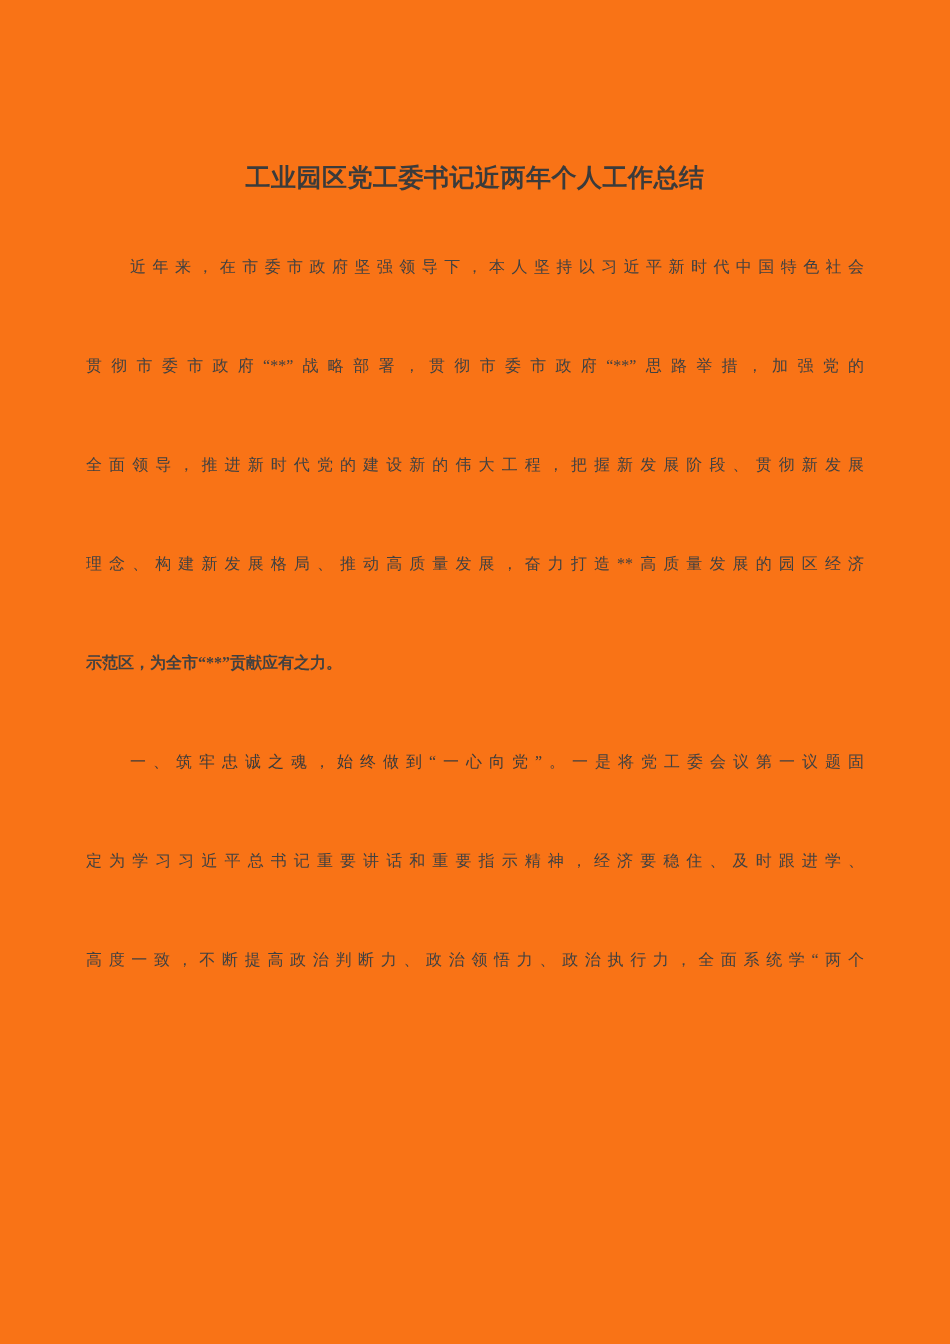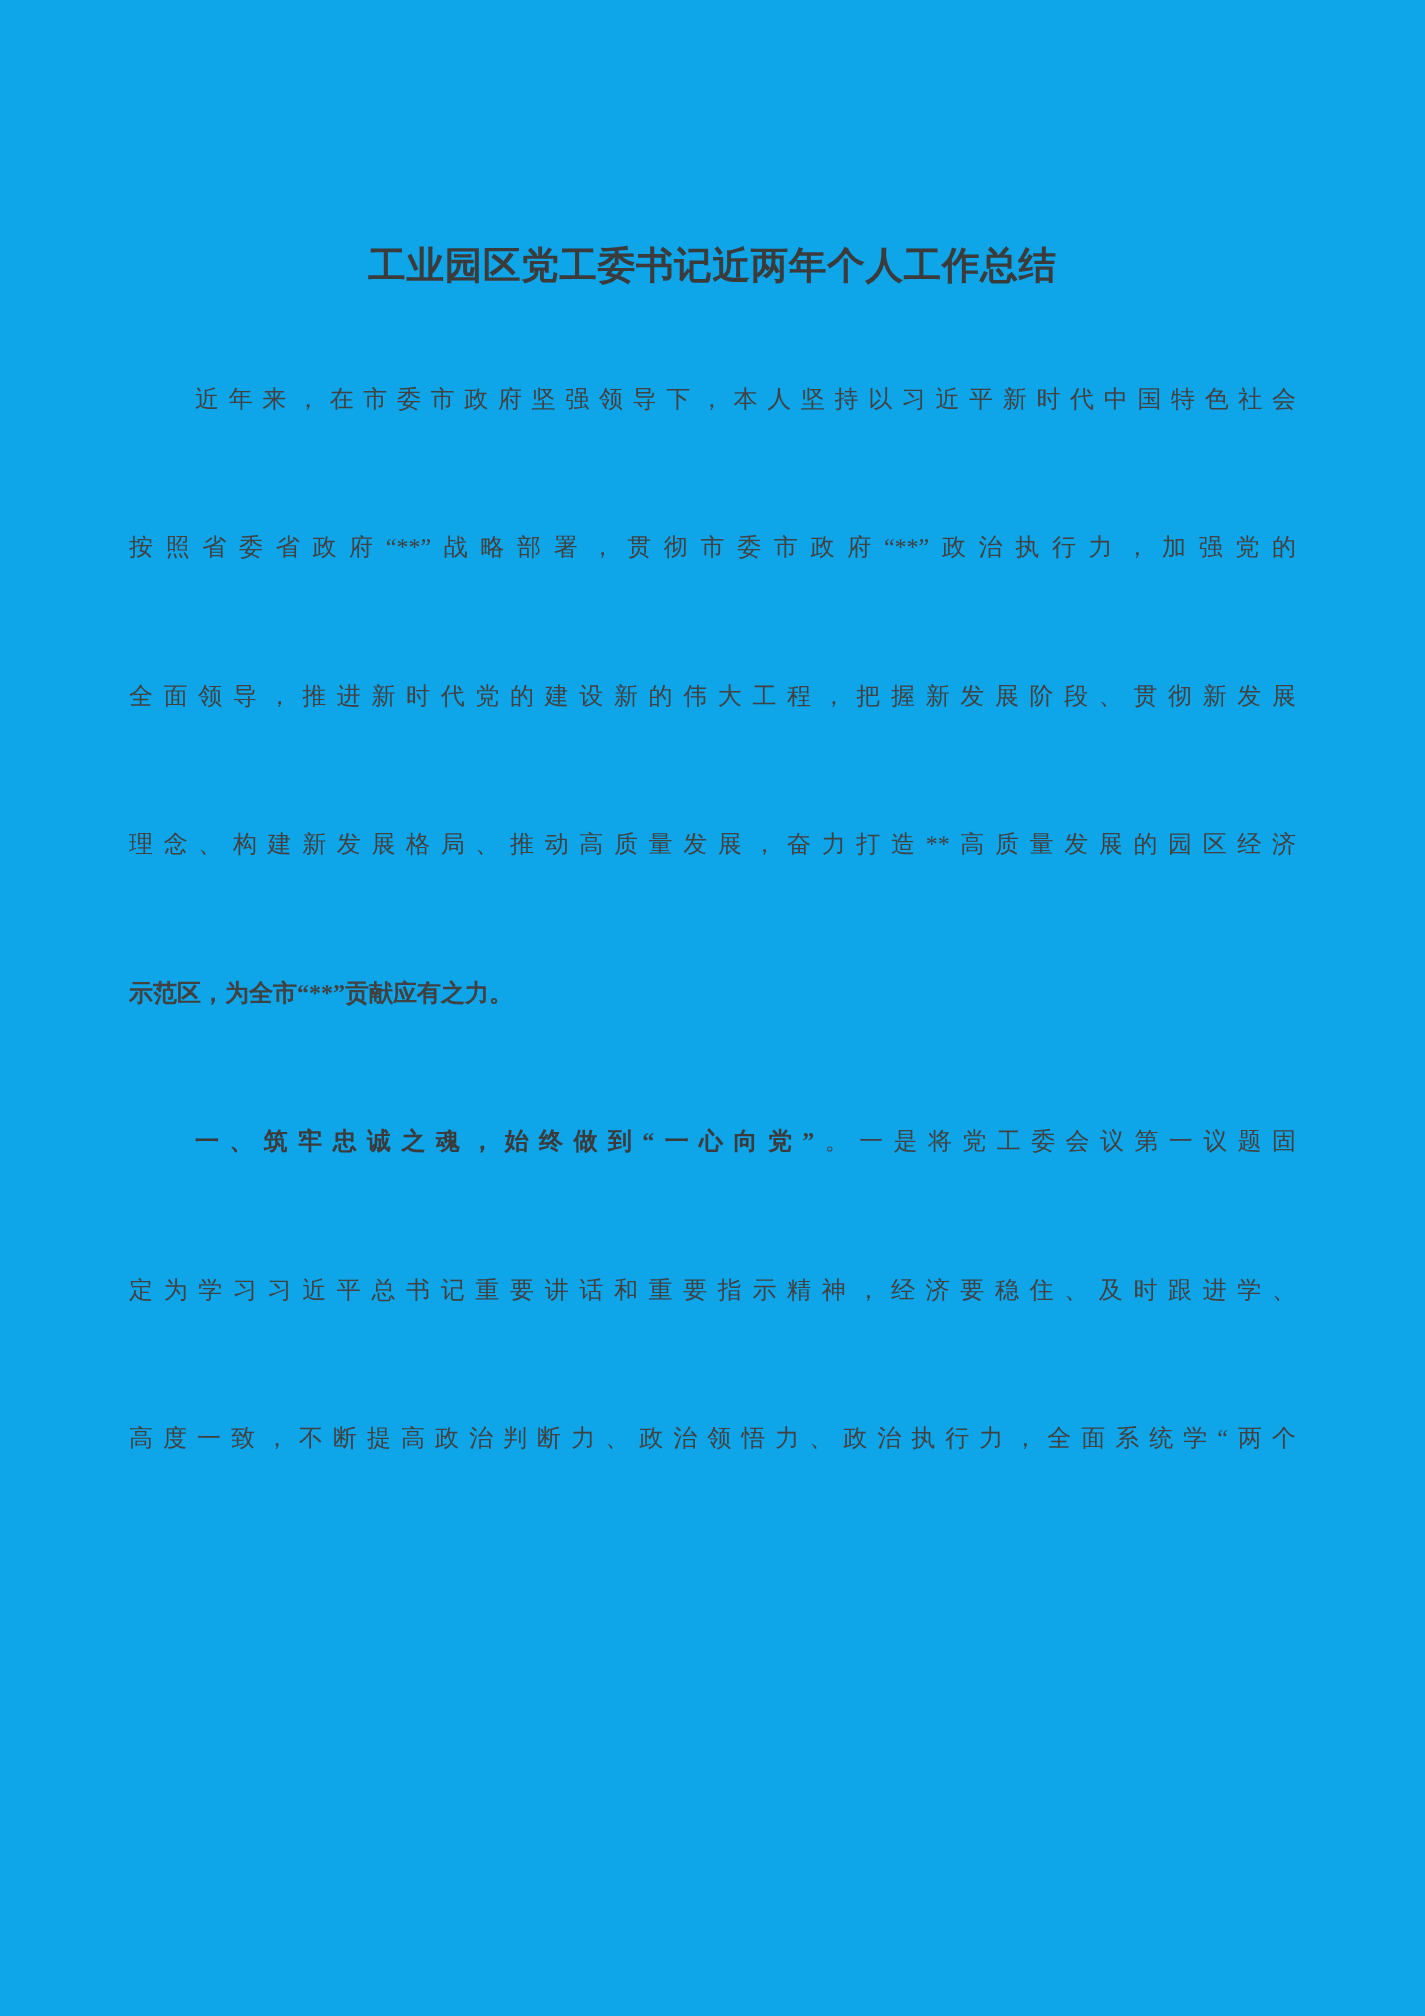--- a/index.html
+++ b/index.html
@@ -5,21 +5,21 @@
   html, body {
     margin: 0;
     padding: 0;
     background: #ffffff;
   }
   .page {
     position: relative;
     width: 950px;
     height: 1344px;
     margin: 0 auto;
-    background: #0ea5e9;
+    background: #f97316;
     box-sizing: border-box;
     padding: 0 86px;
     overflow: hidden;
     font-family: "Liberation Serif", "DejaVu Serif", serif;
     color: #414141;
   }
   .doc-title {
     margin: 155px 0 0 0;
     padding: 0;
     font-size: 25px;
@@ -43,37 +43,37 @@
   }
   .line.indent {
     text-indent: 44px;
   }
   .line.endpara {
     text-align-last: left;
     white-space: normal;
     font-weight: bold;
   }
   .line .lead-bold {
-    font-weight: bold;
+    font-weight: normal;
     color: #3b3b3b;
   }
 </style>
 </head>
 <body>
 
 <div class="page">
 
   <h1 class="doc-title">工业园区党工委书记近两年个人工作总结</h1>
 
   <div class="doc-body">
 
     <div class="line indent">近年来，在市委市政府坚强领导下，本人坚持以习近平新时代中国特色社会</div>
 
 
-    <div class="line">按照省委省政府“**”战略部署，贯彻市委市政府“**”政治执行力，加强党的</div>
+    <div class="line">贯彻市委市政府“**”战略部署，贯彻市委市政府“**”思路举措，加强党的</div>
 
     <div class="line">全面领导，推进新时代党的建设新的伟大工程，把握新发展阶段、贯彻新发展</div>
 
     <div class="line">理念、构建新发展格局、推动高质量发展，奋力打造**高质量发展的园区经济</div>
 
     <div class="line endpara">示范区，为全市“**”贡献应有之力。</div>
 
     <div class="line indent"><span class="lead-bold">一、筑牢忠诚之魂，始终做到“一心向党”</span><span>。一是将党工委会议第一议题固</span></div>
 
     <div class="line">定为学习习近平总书记重要讲话和重要指示精神，经济要稳住、及时跟进学、</div>

